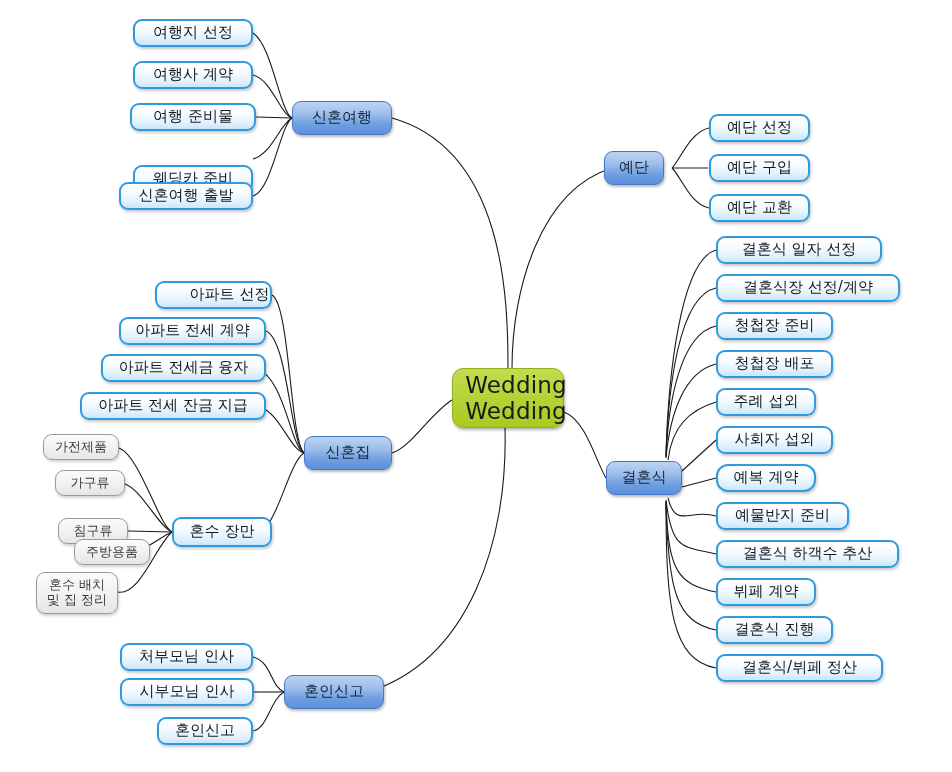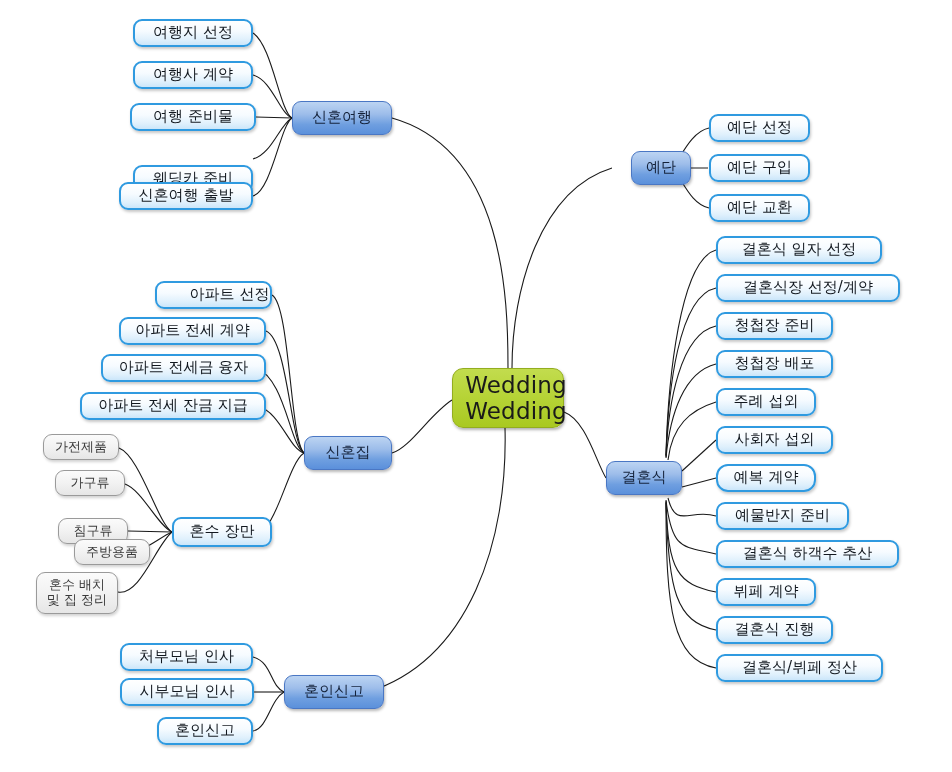--- a/index.html
+++ b/index.html
@@ -170,21 +170,21 @@
     <span class="ln">혼수 배치</span>
     <span class="ln">및 집 정리</span>
   </div>
 
   <div class="node lvl1" style="left:284px; top:675px; width:100px; height:34px;">혼인신고</div>
 
   <div class="node lvl2" style="left:120px; top:643px; width:133px; height:28px;">처부모님 인사</div>
   <div class="node lvl2" style="left:120px; top:678px; width:134px; height:28px;">시부모님 인사</div>
   <div class="node lvl2" style="left:157px; top:717px; width:96px; height:28px;">혼인신고</div>
 
-  <div class="node lvl1" style="left:631px; top:151px; width:60px; height:34px;">예단</div>
+  <div class="node lvl1" style="left:604px; top:151px; width:60px; height:34px;">예단</div>
 
   <div class="node lvl2" style="left:709px; top:114px; width:101px; height:28px;">예단 선정</div>
   <div class="node lvl2" style="left:709px; top:154px; width:101px; height:28px;">예단 구입</div>
   <div class="node lvl2" style="left:709px; top:194px; width:101px; height:28px;">예단 교환</div>
 
   <div class="node lvl1" style="left:606px; top:461px; width:76px; height:34px;">결혼식</div>
 
   <div class="node lvl2" style="left:716px; top:236px; width:166px; height:28px;">결혼식 일자 선정</div>
   <div class="node lvl2" style="left:716px; top:274px; width:184px; height:28px;">결혼식장 선정/계약</div>
   <div class="node lvl2" style="left:716px; top:312px; width:117px; height:28px;">청첩장 준비</div>

